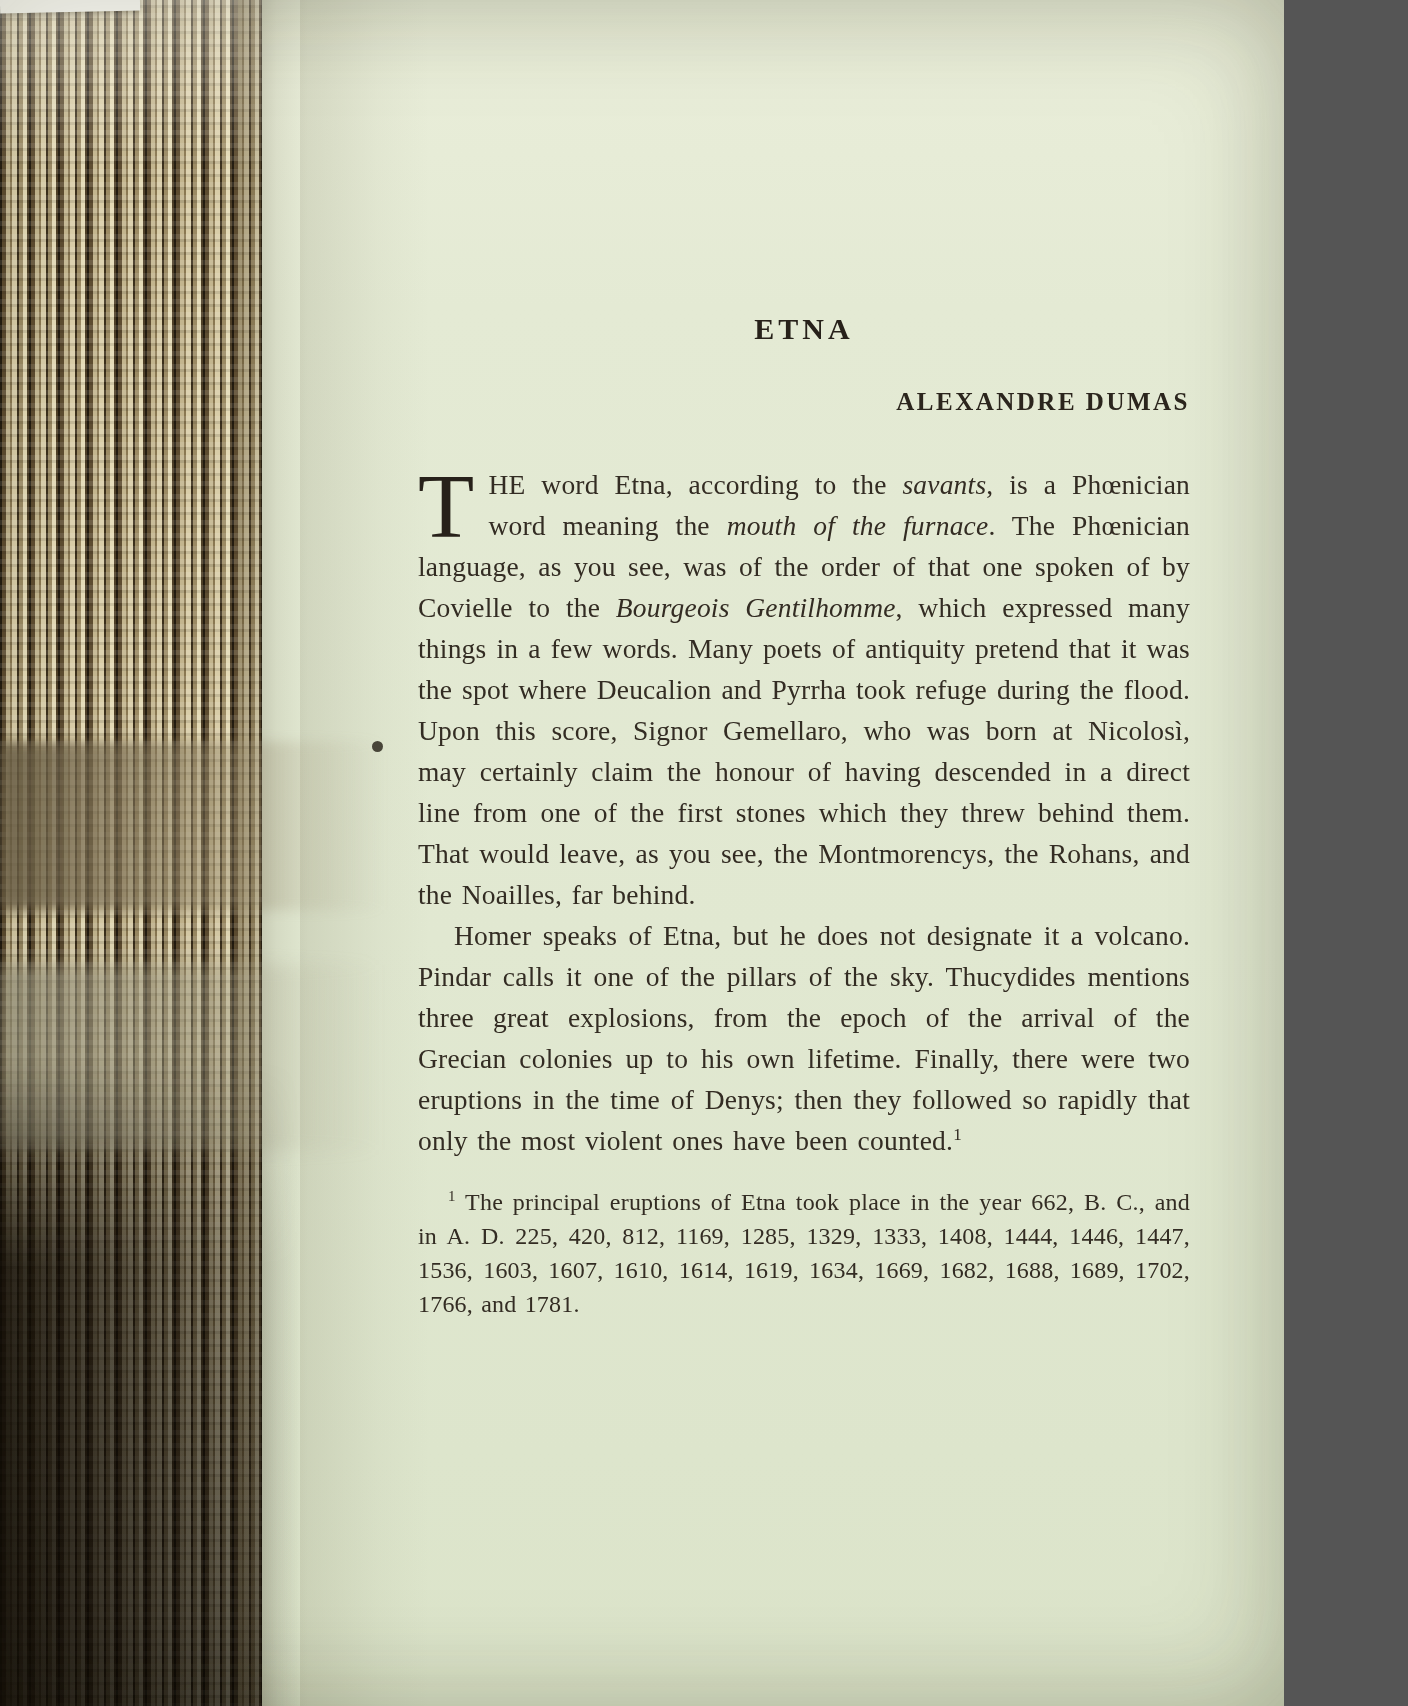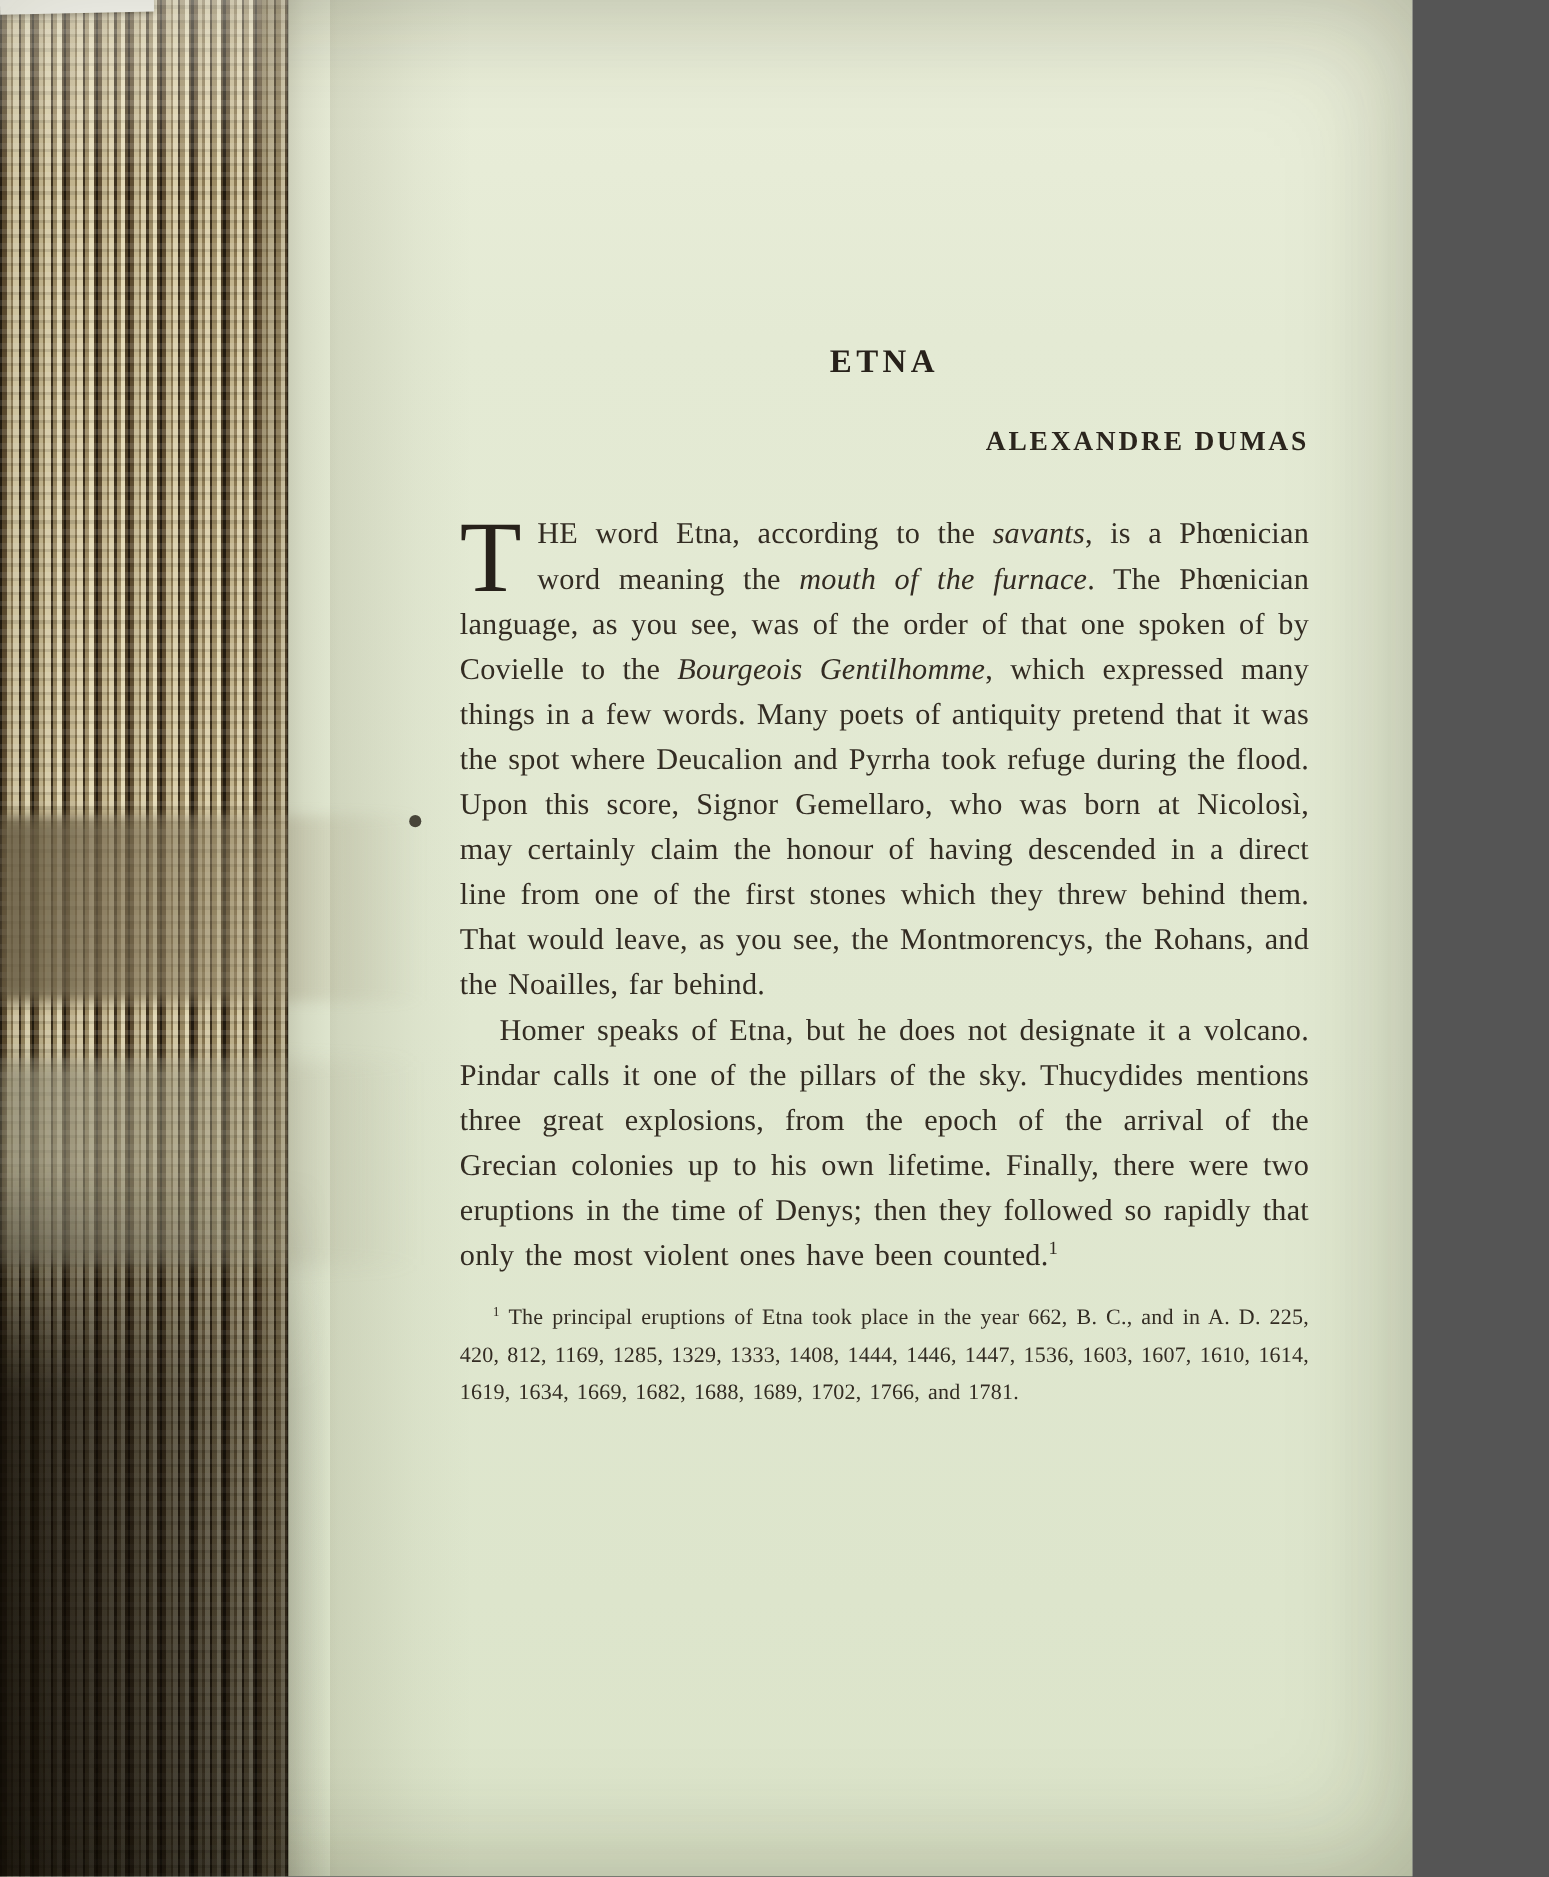--- a/index.html
+++ b/index.html
@@ -86,21 +86,21 @@
   .body-text p.para.first{text-indent:0;}
   .dropcap{
     float:left;
     font-size:92px;line-height:72px;
     padding:6px 14px 0 0;
     color:#27211a;
     font-weight:normal;
   }
   sup{font-size:.62em;line-height:0;}
   .footnote{
-    font-size:20px;line-height:34px;
+    font-size:24px;line-height:34px;
     text-align:justify;
     word-spacing:2px;letter-spacing:.2px;
     text-indent:30px;
     color:#332c23;
   }
 </style>
 </head>
 <body>
 
 <div class="scan">

